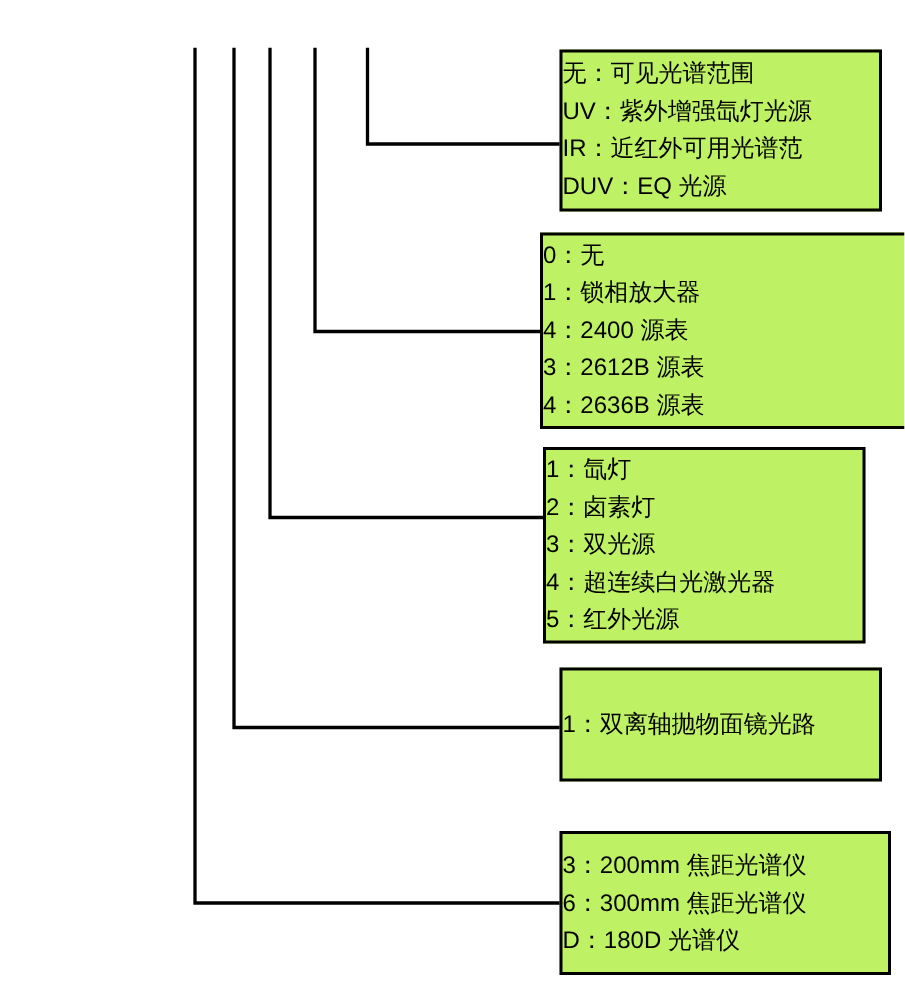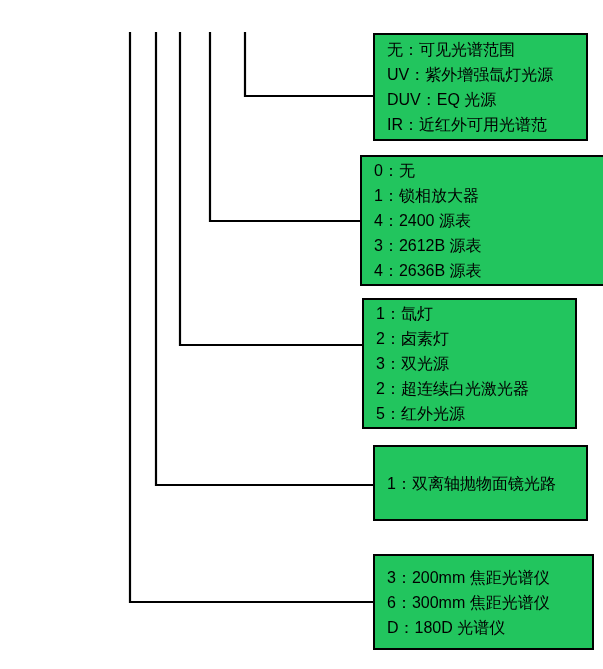--- a/index.html
+++ b/index.html
@@ -33,25 +33,25 @@
     left: 0;
     top: 0;
     width: 603px;
     height: 669px;
     pointer-events: none;
   }
   .opt-box {
     position: absolute;
     box-sizing: border-box;
     border: 2px solid #000000;
-    background: #22c55e;
+    background: #bef264;
     display: flex;
     flex-direction: column;
     justify-content: center;
-    padding: 4px 0 4px 12px;
+    padding: 4px 0 4px 0;
   }
   .opt-line {
     font-size: 16px;
     line-height: 25px;
     white-space: pre;
     color: #000000;
     font-family: "Liberation Sans", "DejaVu Sans", sans-serif;
   }
   #box-1 { left: 373px; top: 33px;  width: 215px; height: 108px; }
   #box-2 { left: 360px; top: 155px; width: 258px; height: 131px; }
@@ -71,37 +71,37 @@
       <path d="M 210 33 L 210 221 L 373 221"></path>
       <path d="M 180 33 L 180 345 L 373 345"></path>
       <path d="M 156 33 L 156 485 L 373 485"></path>
       <path d="M 130 33 L 130 602 L 373 602"></path>
     </g>
   </svg>
 
   <div class="opt-box" id="box-1">
     <div class="opt-line">无：可见光谱范围</div>
     <div class="opt-line">UV：紫外增强氙灯光源</div>
+    <div class="opt-line">IR：近红外可用光谱范</div>
     <div class="opt-line">DUV：EQ 光源</div>
-    <div class="opt-line">IR：近红外可用光谱范</div>
   </div>
 
   <div class="opt-box" id="box-2">
     <div class="opt-line">0：无</div>
     <div class="opt-line">1：锁相放大器</div>
     <div class="opt-line">4：2400 源表</div>
     <div class="opt-line">3：2612B 源表</div>
     <div class="opt-line">4：2636B 源表</div>
   </div>
 
   <div class="opt-box" id="box-3">
     <div class="opt-line">1：氙灯</div>
     <div class="opt-line">2：卤素灯</div>
     <div class="opt-line">3：双光源</div>
-    <div class="opt-line">2：超连续白光激光器</div>
+    <div class="opt-line">4：超连续白光激光器</div>
     <div class="opt-line">5：红外光源</div>
   </div>
 
   <div class="opt-box" id="box-4">
     <div class="opt-line">1：双离轴抛物面镜光路</div>
   </div>
 
   <div class="opt-box" id="box-5">
     <div class="opt-line">3：200mm 焦距光谱仪</div>
     <div class="opt-line">6：300mm 焦距光谱仪</div>

